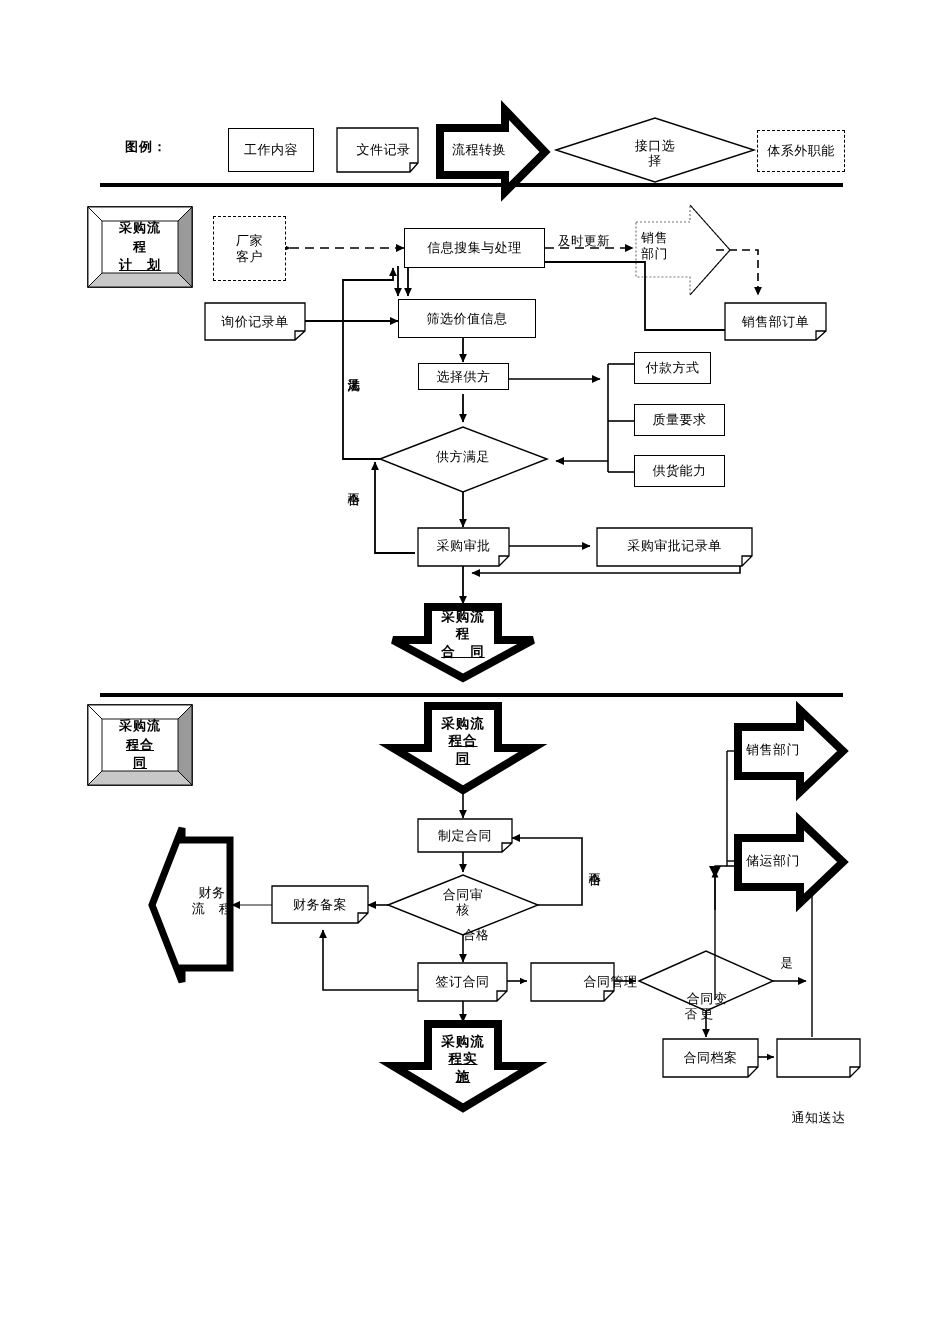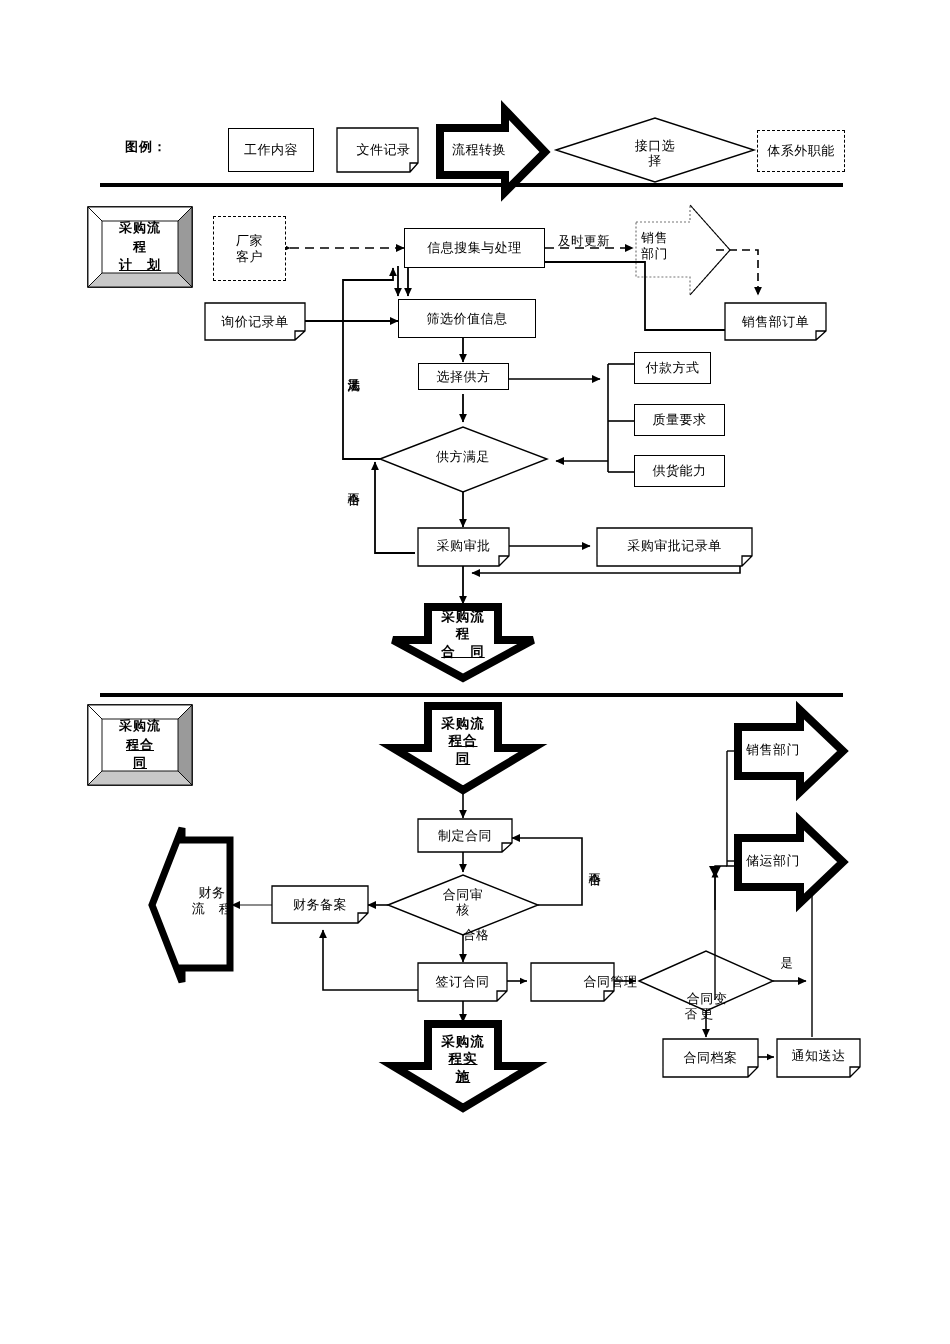--- a/index.html
+++ b/index.html
@@ -416,21 +416,21 @@
 
 <div class="doc-label" style="left:418px;top:963px;width:89px;height:38px;">签订合同</div>
 
 <div class="doc-label" style="left:531px;top:963px;width:83px;height:38px;margin-left:38px;">合同管理</div>
 
 <div class="diamond-text" style="left:676px;top:964px;width:62px;white-space:pre-line;margin-top:28px;">合同变
 更</div>
 
 <div class="doc-label" style="left:663px;top:1039px;width:95px;height:38px;border-radius:19px;">合同档案</div>
 
-<div class="doc-label" style="left:777px;top:1039px;width:83px;height:34px;">通知送达</div>
+<div class="doc-label" style="left:777px;top:1101px;width:83px;height:34px;">通知送达</div>
 
 <div class="arrow-text" style="left:742px;top:742px;width:62px;">销售部门</div>
 
 <div class="arrow-text" style="left:742px;top:853px;width:62px;">储运部门</div>
 
 <div class="vert-label" style="left:588px;top:852px;">
   <span style="writing-mode:vertical-rl;">不合格</span>
 </div>
 
 <div class="edge-label" style="left:463px;top:928px;width:36px;text-align:left;">合格</div>

